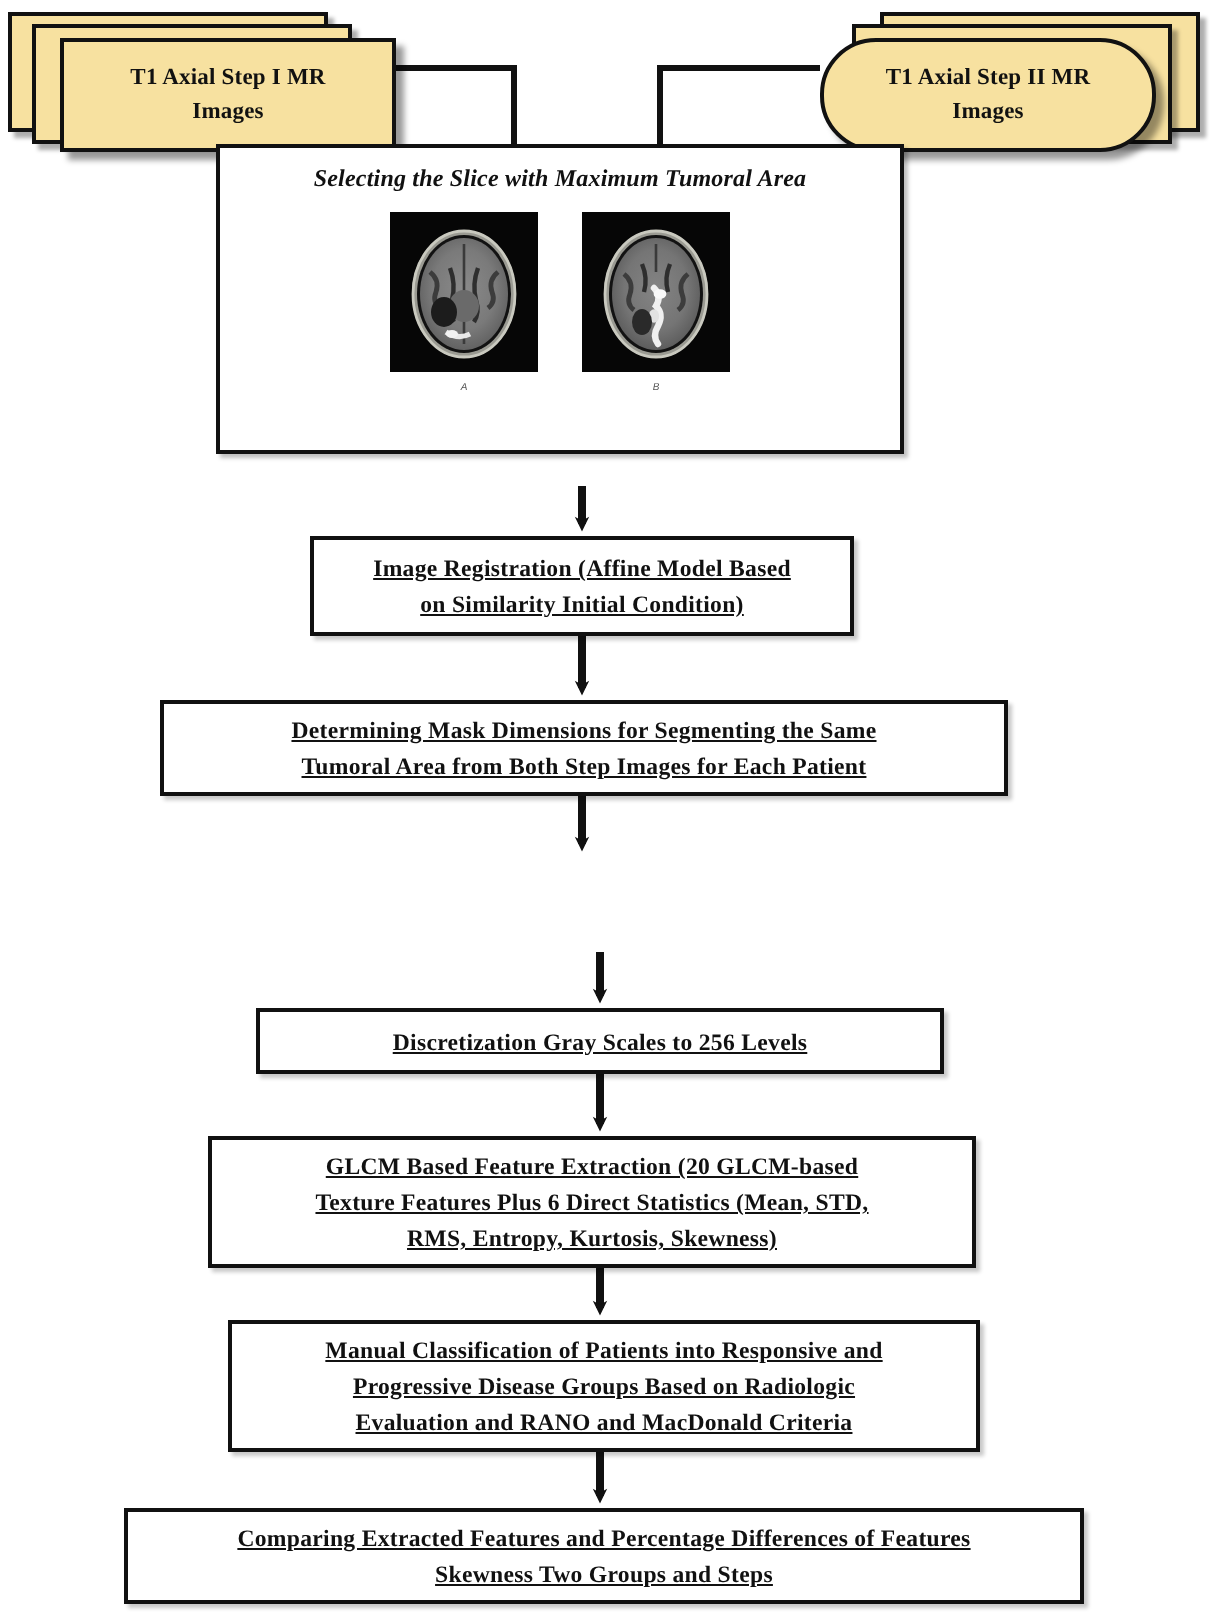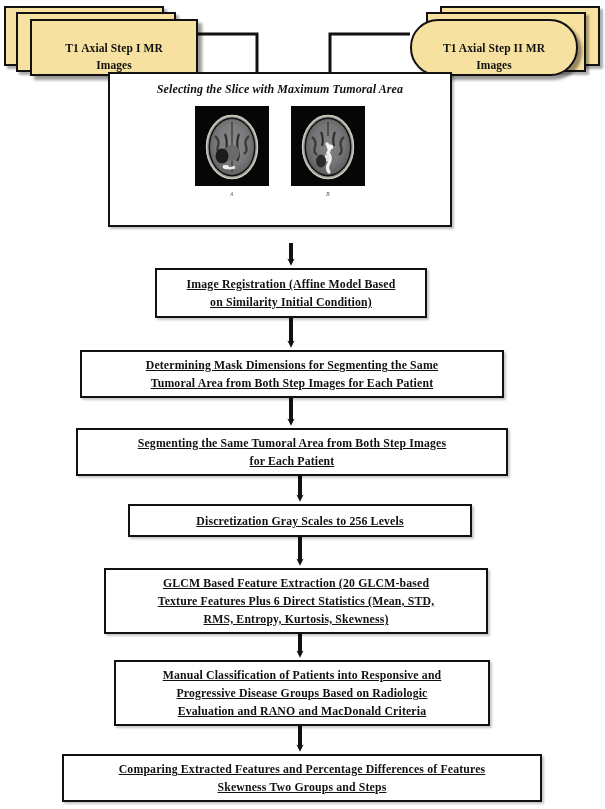--- a/index.html
+++ b/index.html
@@ -27,21 +27,21 @@
     position: absolute;
     background: #f7e1a0;
     border: 2.5px solid #111111;
     box-sizing: border-box;
   }
   .stack .sheet.s1 { box-shadow: 3px 3px 2px rgba(0,0,0,0.32); }
   .stack .sheet.s2 { box-shadow: 3px 3px 2px rgba(0,0,0,0.32); }
   .stack .sheet.top {
     box-shadow: 4px 4px 3px rgba(0,0,0,0.40);
     display: flex;
-    align-items: flex-end;
+    align-items: center;
     justify-content: center;
   }
   .stack .label {
     text-align: center;
     font-weight: bold;
     font-size: 11.5px;
     line-height: 17px;
     color: #111111;
     letter-spacing: 0.1px;
     padding: 0 6px;
@@ -263,26 +263,20 @@
     </div>
   </div>
 
   <div class="pbox" id="box-mask">
     <div class="ptext">
       <span>Determining Mask Dimensions for Segmenting the Same</span><br>
       <span>Tumoral Area from Both Step Images for Each Patient</span>
     </div>
   </div>
 
-  <div class="pbox" id="box-segmenting">
-    <div class="ptext">
-      <span>Segmenting the Same Tumoral Area from Both Step Images</span><br>
-      <span>for Each Patient</span>
-    </div>
-  </div>
 
   <div class="pbox" id="box-discretize">
     <div class="ptext">
       <span>Discretization Gray Scales to 256 Levels</span>
     </div>
   </div>
 
   <div class="pbox" id="box-glcm">
     <div class="ptext">
       <span>GLCM Based Feature Extraction (20 GLCM-based</span><br>

